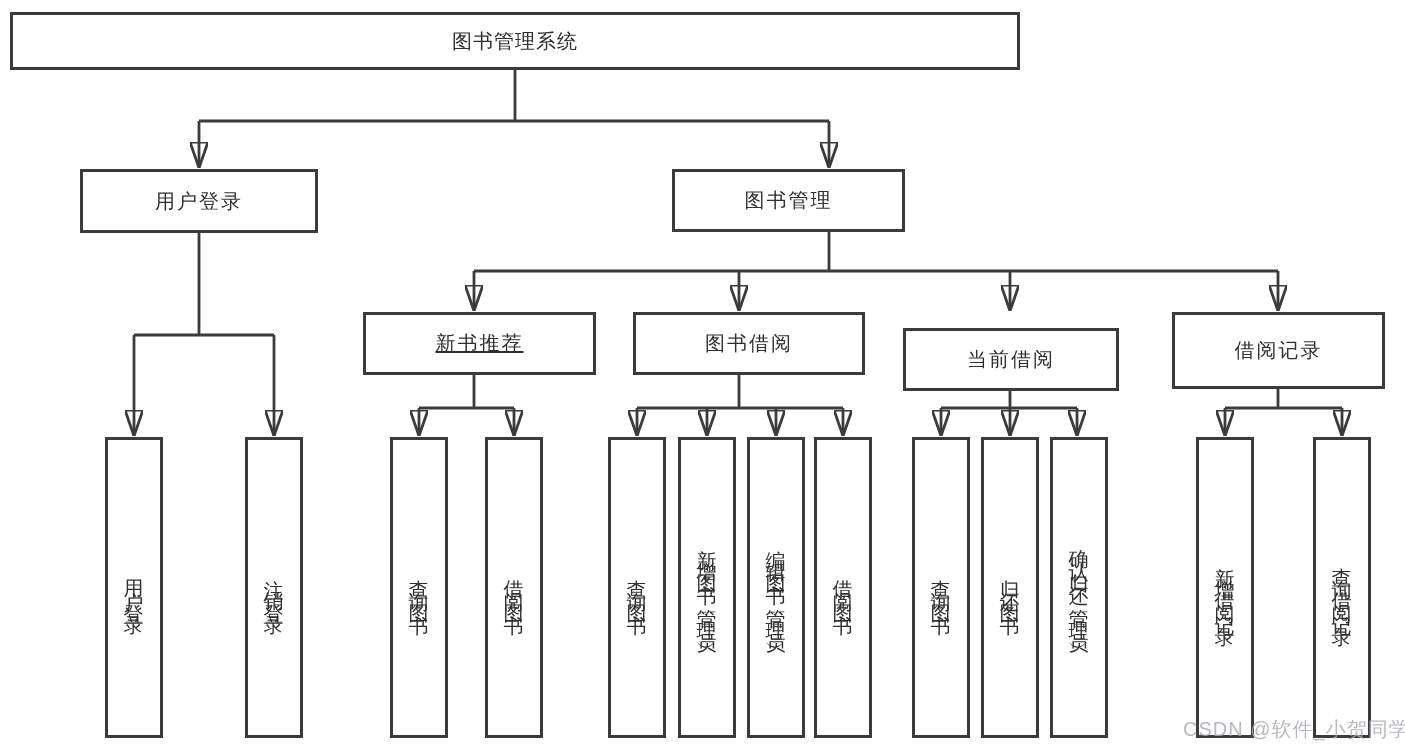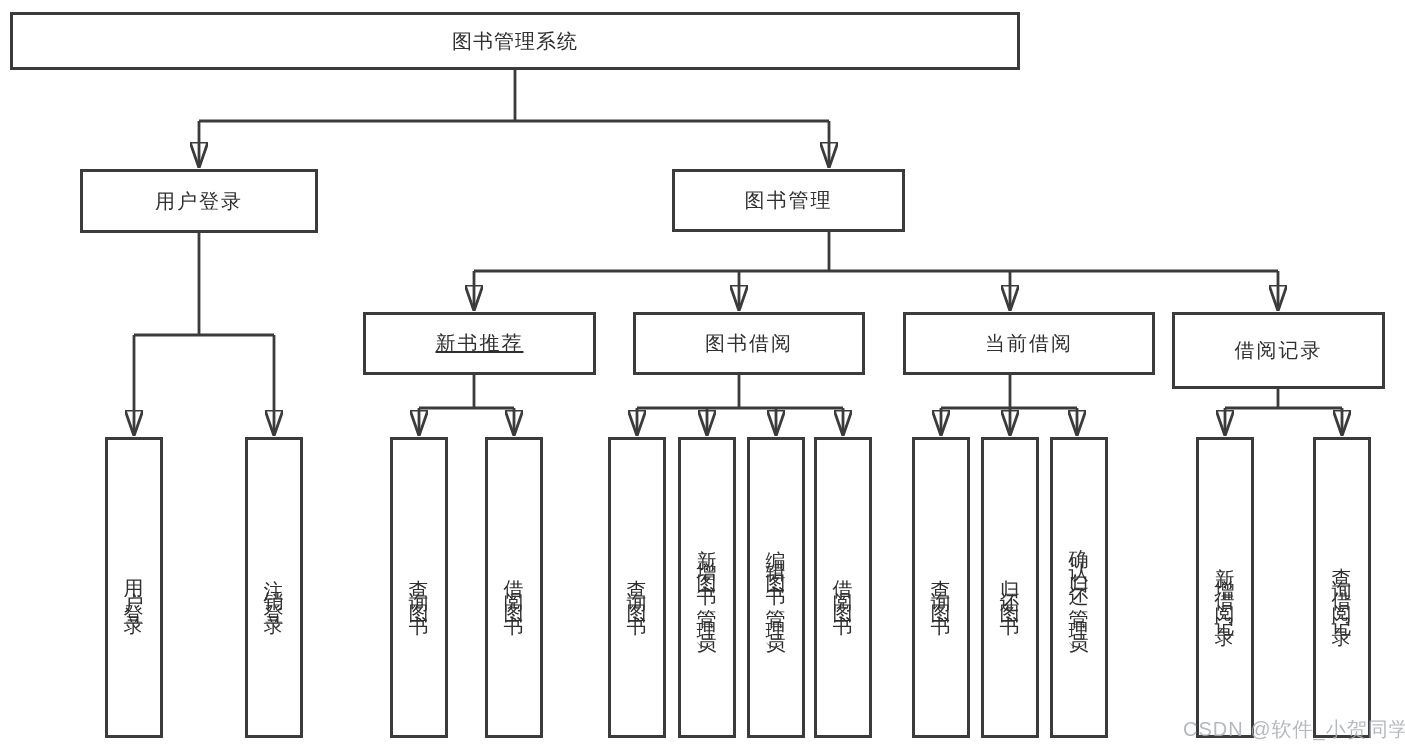--- a/index.html
+++ b/index.html
@@ -93,21 +93,21 @@
     <line x1="1342" y1="408" x2="1342" y2="435" marker-end="url(#ah)"></line>
   </svg>
 
   <div class="node hbox root" style="left:10px;top:12px;width:1010px;height:58px;">图书管理系统</div>
 
   <div class="node hbox" style="left:80px;top:169px;width:238px;height:64px;">用户登录</div>
   <div class="node hbox" style="left:672px;top:169px;width:233px;height:63px;">图书管理</div>
 
   <div class="node hbox" style="left:363px;top:312px;width:233px;height:63px;text-decoration:underline;">新书推荐</div>
   <div class="node hbox" style="left:633px;top:312px;width:232px;height:63px;">图书借阅</div>
-  <div class="node hbox" style="left:903px;top:312px;width:252px;height:63px;">当前借阅</div>
+  <div class="node hbox" style="left:903px;top:328px;width:216px;height:63px;">当前借阅</div>
   <div class="node hbox" style="left:1172px;top:312px;width:213px;height:77px;">借阅记录</div>
 
   <div class="node vbox" style="left:105px;top:437px;width:58px;height:301px;">用户登录</div>
   <div class="node vbox" style="left:245px;top:437px;width:58px;height:301px;">注销登录</div>
 
   <div class="node vbox" style="left:390px;top:437px;width:58px;height:301px;">查询图书</div>
   <div class="node vbox" style="left:485px;top:437px;width:58px;height:301px;">借阅图书</div>
 
   <div class="node vbox" style="left:608px;top:437px;width:58px;height:301px;">查询图书</div>
   <div class="node vbox" style="left:678px;top:437px;width:58px;height:301px;">新增图书（管理员）</div>

